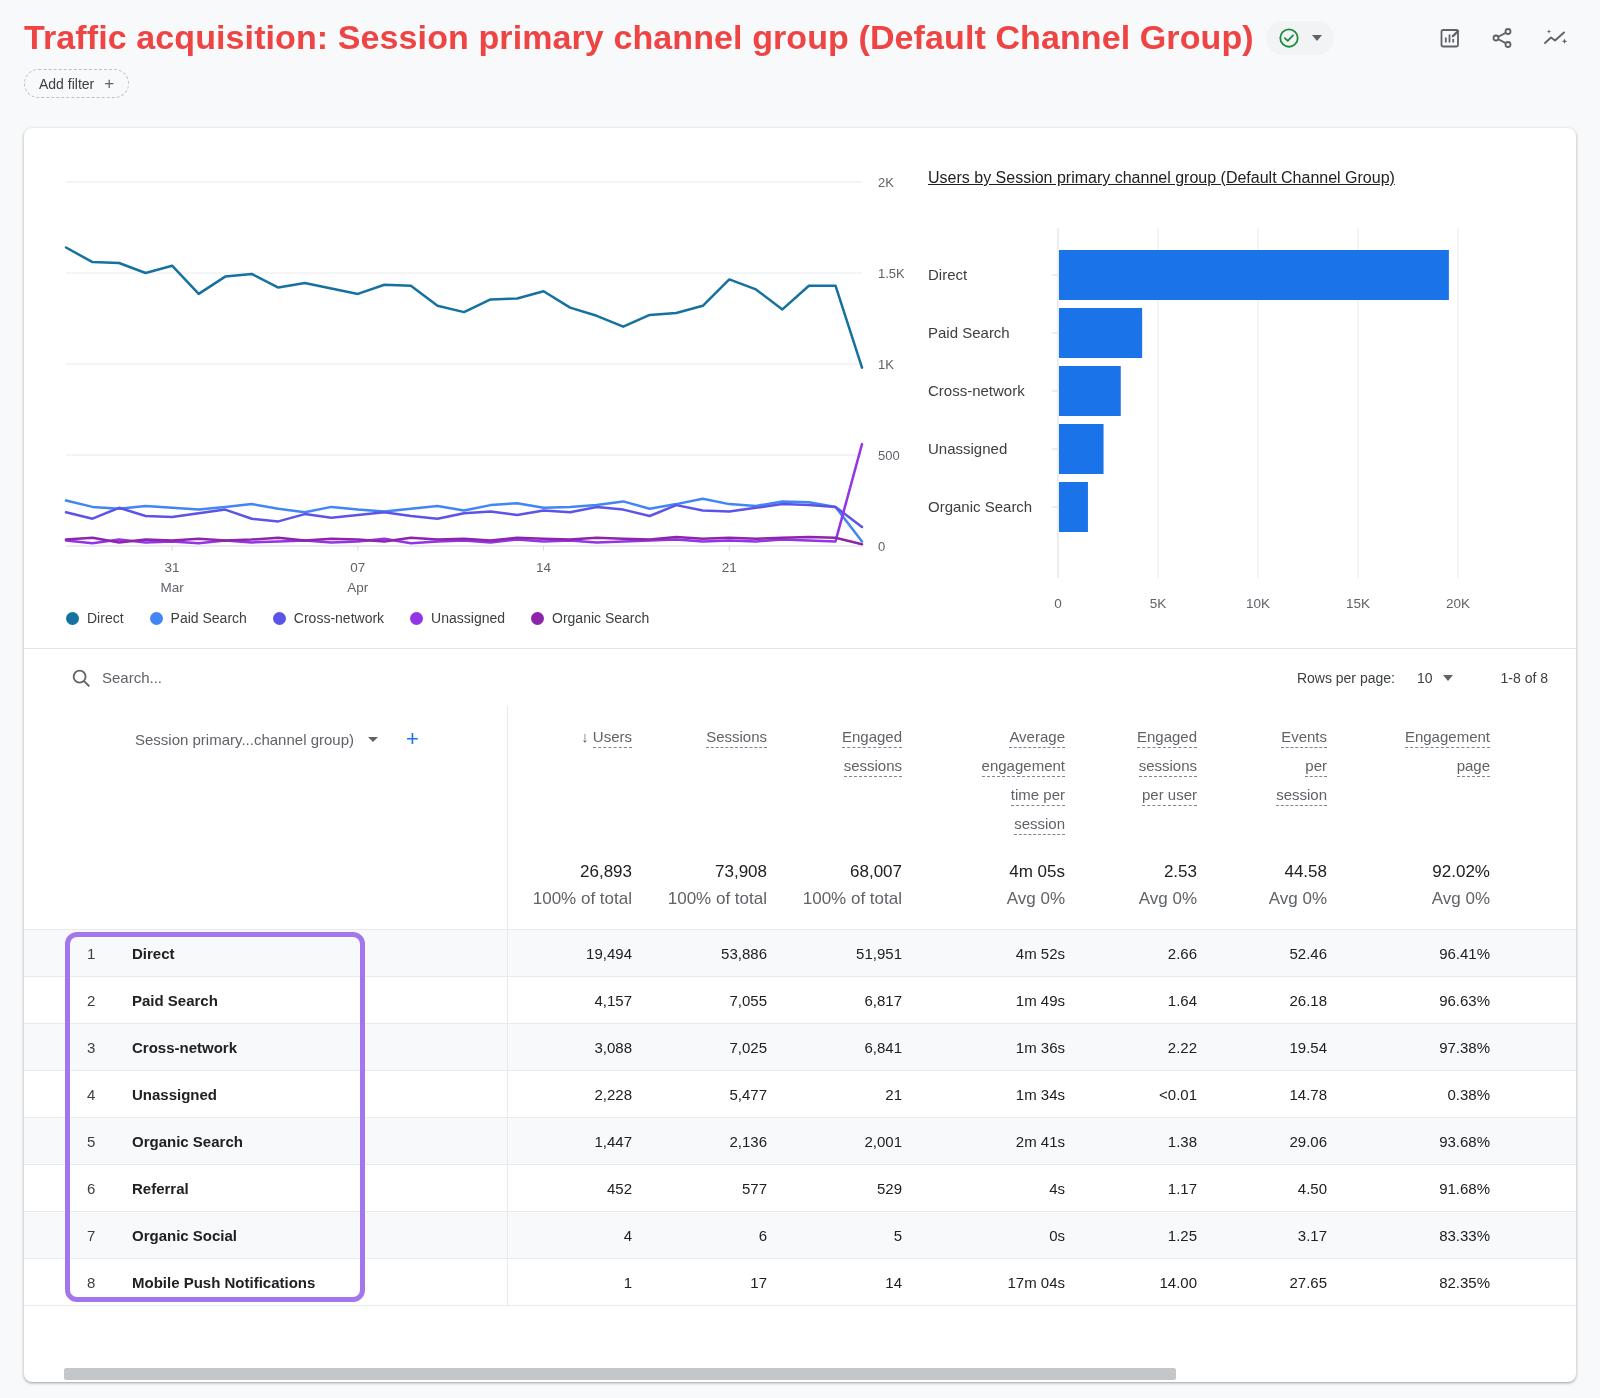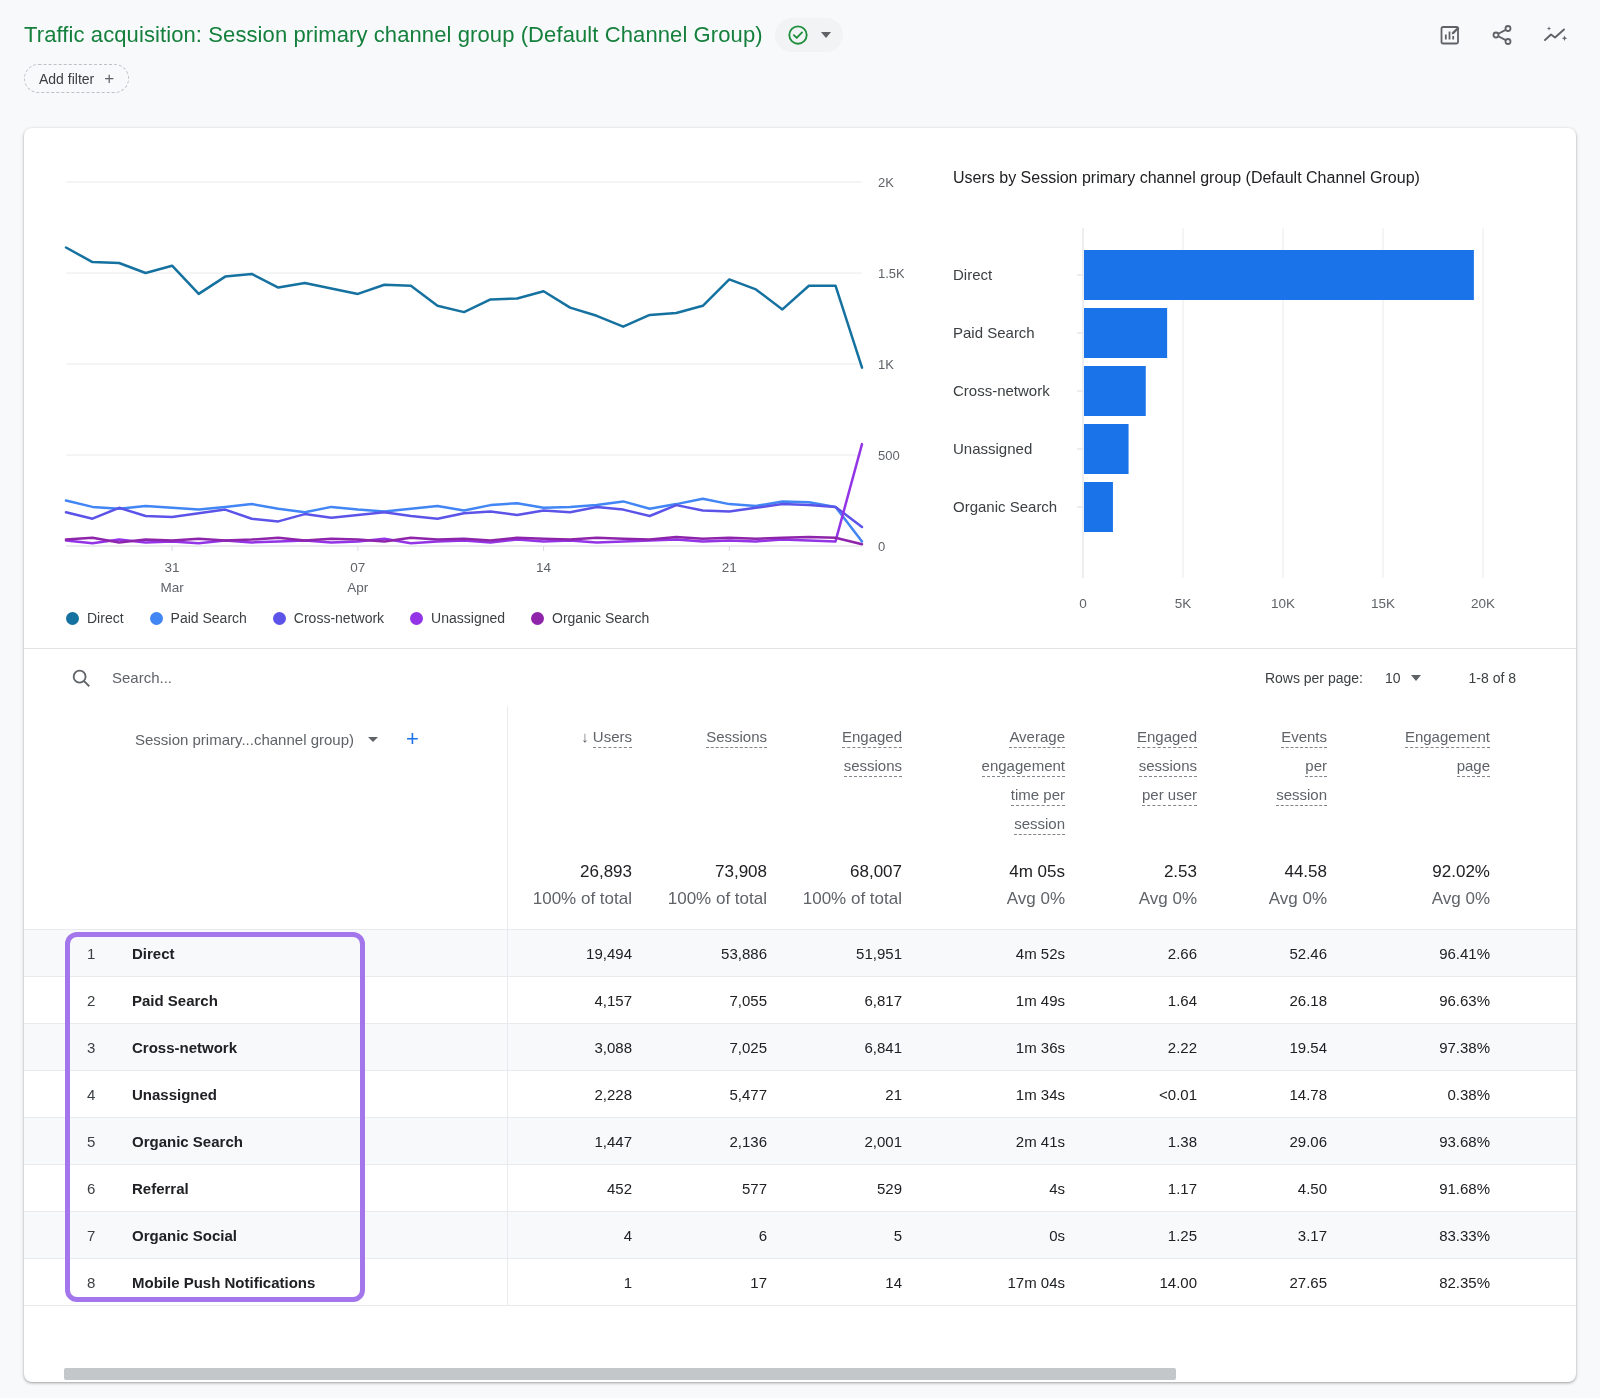--- a/index.html
+++ b/index.html
@@ -7,21 +7,21 @@
   body {
     background:#f8f9fa;
     font-family:"Liberation Sans", sans-serif;
     color:#202124;
     position:relative;
     overflow:hidden;
   }
   
   .page-header { padding:18px 24px 0 24px; }
   .title-row { display:flex; align-items:center; }
-  .page-title { font-size:22px; font-weight:400; color:#15803d; letter-spacing:.1px; }
+  .page-title { font-size:34px; font-weight:700; color:#ef4444; letter-spacing:.1px; }
   .status-pill {
     margin-left:12px; background:#f1f3f4; border-radius:18px;
     padding:6px 12px; display:inline-flex; align-items:center; gap:12px; cursor:pointer;
   }
   .caret-down {
     width:0; height:0; border-left:5px solid transparent; border-right:5px solid transparent;
     border-top:6px solid #5f6368; display:inline-block;
   }
   .header-icons { margin-left:auto; display:flex; align-items:center; gap:28px; padding-right:8px; }
   .header-icons svg { display:block; cursor:pointer; }
@@ -36,31 +36,31 @@
   .card {
     position:absolute; left:24px; right:24px; top:128px; bottom:16px;
     background:#ffffff; border-radius:8px;
     box-shadow:0 1px 2px rgba(60,64,67,.3), 0 1px 3px 1px rgba(60,64,67,.15);
     overflow:hidden;
   }
   .charts { display:flex; padding:38px 40px 0 40px; }
   .chart-title { font-size:16px; font-weight:400; color:#202124; height:56px; line-height:24px; }
   .bar-chart-box .chart-title { max-width:490px; }
   .line-chart-box { width:840px; flex:0 0 840px; }
-  .bar-chart-box { flex:1; margin-left:49px; }
+  .bar-chart-box { flex:1; margin-left:24px;text-decoration:underline; }
   svg text { font-family:"Liberation Sans", sans-serif; }
 
   .legend { display:flex; align-items:center; gap:26px; padding:10px 2px 22px 2px; list-style:none; }
   .legend li { display:flex; align-items:center; gap:8px; font-size:14px; color:#3c4043; }
   .legend .dot { width:13px; height:13px; border-radius:50%; display:inline-block; }
 
   
   .search-row {
     border-top:1px solid #e3e3e3; height:58px;
-    display:flex; align-items:center; padding:0 60px 0 46px; gap:20px;
+    display:flex; align-items:center; padding:0 28px 0 46px; gap:10px;
   }
   .search-input {
     border:none; outline:none; font-size:15px; color:#202124; width:320px;
     font-family:"Liberation Sans", sans-serif; background:transparent;
   }
   .search-input::placeholder { color:#5f6368; }
   .pager { margin-left:auto; display:flex; align-items:center; font-size:14px; color:#3c4043; }
   .rpp-value { display:inline-flex; align-items:center; gap:10px; margin-left:22px; cursor:pointer; }
   .pager .range { margin-left:48px; }
 

